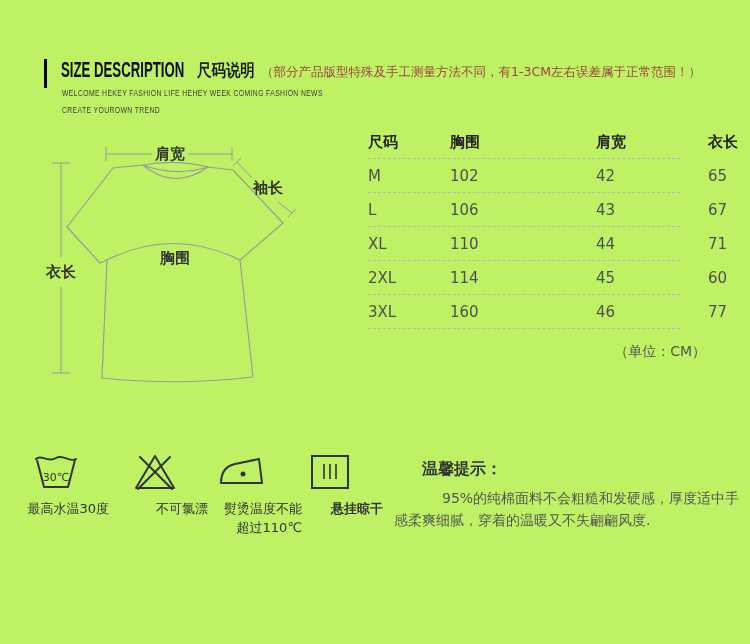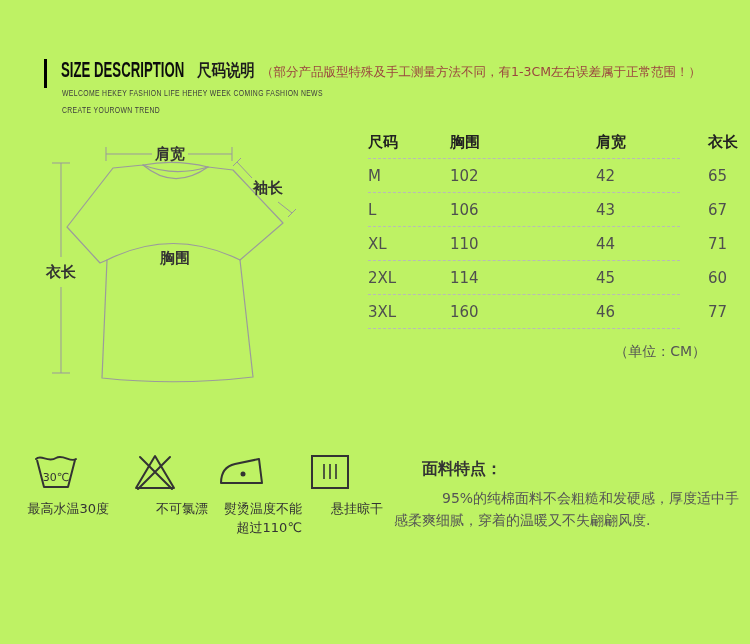--- a/index.html
+++ b/index.html
@@ -41,21 +41,21 @@
   
   .warm-tip { position:absolute; left:278px; top:388px; white-space:nowrap; font-size:17px; }
   .tip-label { color:#d9382f; font-weight:bold; }
   .tip-text { color:#484848; }
   
   .care-item { position:absolute; top:453px; text-align:right; font-size:13px; line-height:19px; color:#333; }
   .care-item svg { display:block; margin:0 auto 8px auto; height:38px; }
   .care-item.c1 { left:3px;   width:106px; }
   .care-item.c2 { left:102px; width:106px; }
   .care-item.c3 { left:182px; width:120px; }
-  .care-item.c4 { left:276px; width:107px; }
+  .care-item.c4 { left:276px; width:107px;font-weight:bold; }
   
   .fabric-title { position:absolute; left:422px; top:459px; font-size:16px; font-weight:bold; color:#333; }
   .fabric-text  { position:absolute; left:394px; top:487px; width:354px; font-size:14px; line-height:22px;
                   color:#555; text-indent:48px; }
 </style>
 </head>
 <body>
 
 <div class="page">
 
@@ -156,16 +156,16 @@
 
   <div class="care-item c4">
     <svg viewBox="0 0 46 38">
       <rect x="5" y="3" width="36" height="32" fill="none" stroke="#333" stroke-width="2"></rect>
       <path d="M17,11 L17,26 M23,11 L23,26 M29,11 L29,26" fill="none" stroke="#333" stroke-width="1.6"></path>
     </svg>
     <div>悬挂晾干</div>
     <div></div>
   </div>
 
-  <div class="fabric-title">面料特点：</div>
+  <div class="fabric-title">温馨提示：</div>
   <div class="fabric-text">95%的纯棉面料不会粗糙和发硬感，厚度适中手感柔爽细腻，穿着的温暖又不失翩翩风度.</div>
 
 </div>
 
 </body></html>

